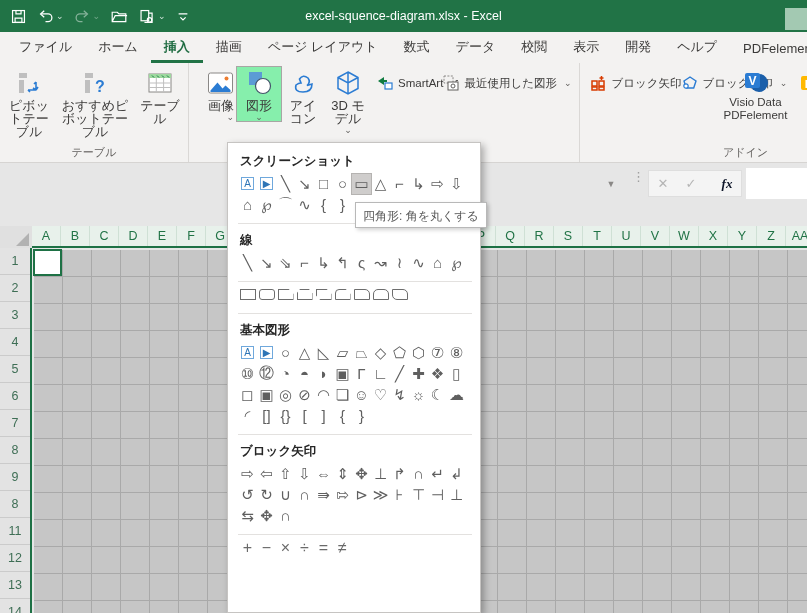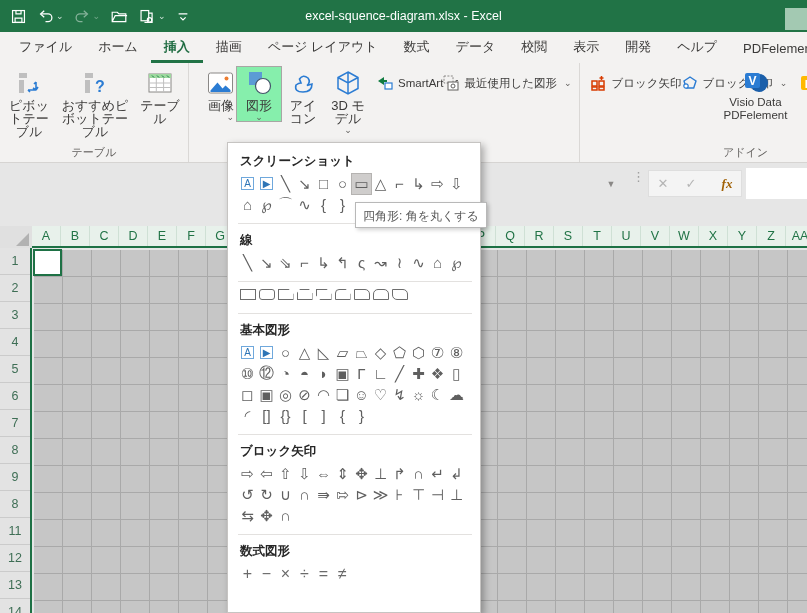--- a/index.html
+++ b/index.html
@@ -35,21 +35,21 @@
   .smallbtn .chev { font-size:9px; color:#605e5c; margin-left:2px; }
   .viso-label { font-size:11.5px; line-height:13px; text-align:center; color:#3b3a39; }
 
   
   #formularow { position:absolute; left:0; top:164px; width:807px; height:62px; background:#e6e6e6; }
   #namebox { position:absolute; left:8px; top:6px; width:592px; height:27px; background:#fff; border:1px solid #e0e0e0; font-size:12px; color:#444; padding:6px 0 0 8px; }
   #namebox-dd { position:absolute; left:600px; top:6px; width:22px; height:27px; display:flex; align-items:center; justify-content:center; color:#8a8886; font-size:9px; cursor:pointer; }
   #fb-dots { position:absolute; left:632px; top:9px; color:#a0a0a0; font-size:13px; letter-spacing:0; line-height:7px; width:8px; text-align:center; }
   #fxbox { position:absolute; left:648px; top:6px; width:94px; height:27px; background:#f4f4f4; border:1px solid #dedede; display:flex; align-items:center; justify-content:space-around; }
   #fxbox .fbtn { color:#b5b5b5; font-size:13px; cursor:pointer; }
-  #fxbox .fx { color:#a16207; font-style:italic; font-family:"Liberation Serif","DejaVu Serif",serif; font-weight:bold;margin-left:8px; }
+  #fxbox .fx { color:#0f172a; font-style:italic; font-family:"Liberation Serif","DejaVu Serif",serif; font-weight:bold;margin-left:8px; }
   #formula-input { position:absolute; left:746px; top:4px; width:61px; height:31px; background:#fff; }
 
   
   #grid { position:absolute; left:0; top:226px; width:807px; height:387px; }
   #corner { position:absolute; left:0; top:0; width:32px; height:22px; background:#e0e0e0; cursor:pointer; }
   #corner:after { content:""; position:absolute; right:3px; bottom:2px; border-left:13px solid transparent; border-bottom:13px solid #b2b2b2; }
   #colheaders { position:absolute; left:32px; top:0; height:22px; display:flex; border-bottom:2px solid #1e7145; }
   .colh { width:29px; height:20px; background:#e8f1eb; color:#217346; font-size:12.5px; text-align:center; line-height:20px; border-right:1px solid #cfe0d5; cursor:pointer; flex:none; }
   #rowheaders { position:absolute; left:0; top:22px; width:32px; border-right:2px solid #1e7145; }
   .rowh { width:30px; height:27px; background:#e3e3e3; color:#3e6e55; font-size:12.5px; text-align:center; line-height:26px; border-bottom:1px solid #cbcbcb; cursor:pointer; }
@@ -527,21 +527,20 @@
         <span class="sh">⊣</span>
         <span class="sh">⊥</span>
       </div>
       <div class="srow">
         <span class="sh">⇆</span>
         <span class="sh">✥</span>
         <span class="sh">∩</span>
       </div>
     </div>
     <div class="sec sep sec-eq">
-      <div class="sec-title">数式図形</div>
       <div class="srow">
         <span class="sh">+</span>
         <span class="sh">−</span>
         <span class="sh">×</span>
         <span class="sh">÷</span>
         <span class="sh">=</span>
         <span class="sh">≠</span>
       </div>
     </div>
   </div>

